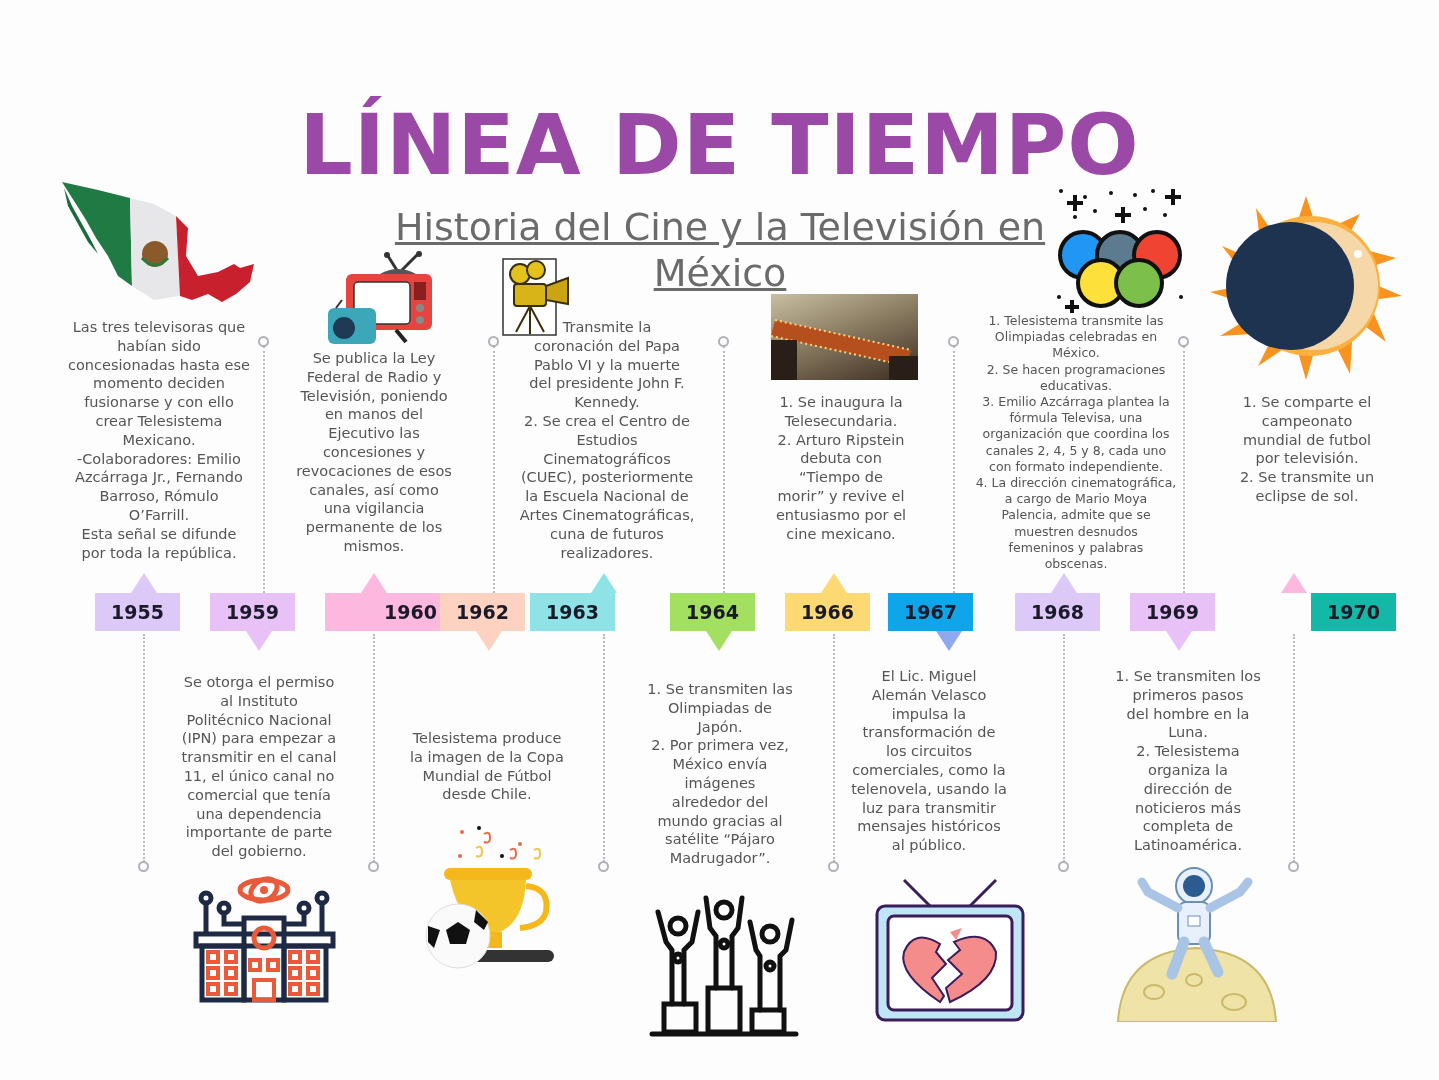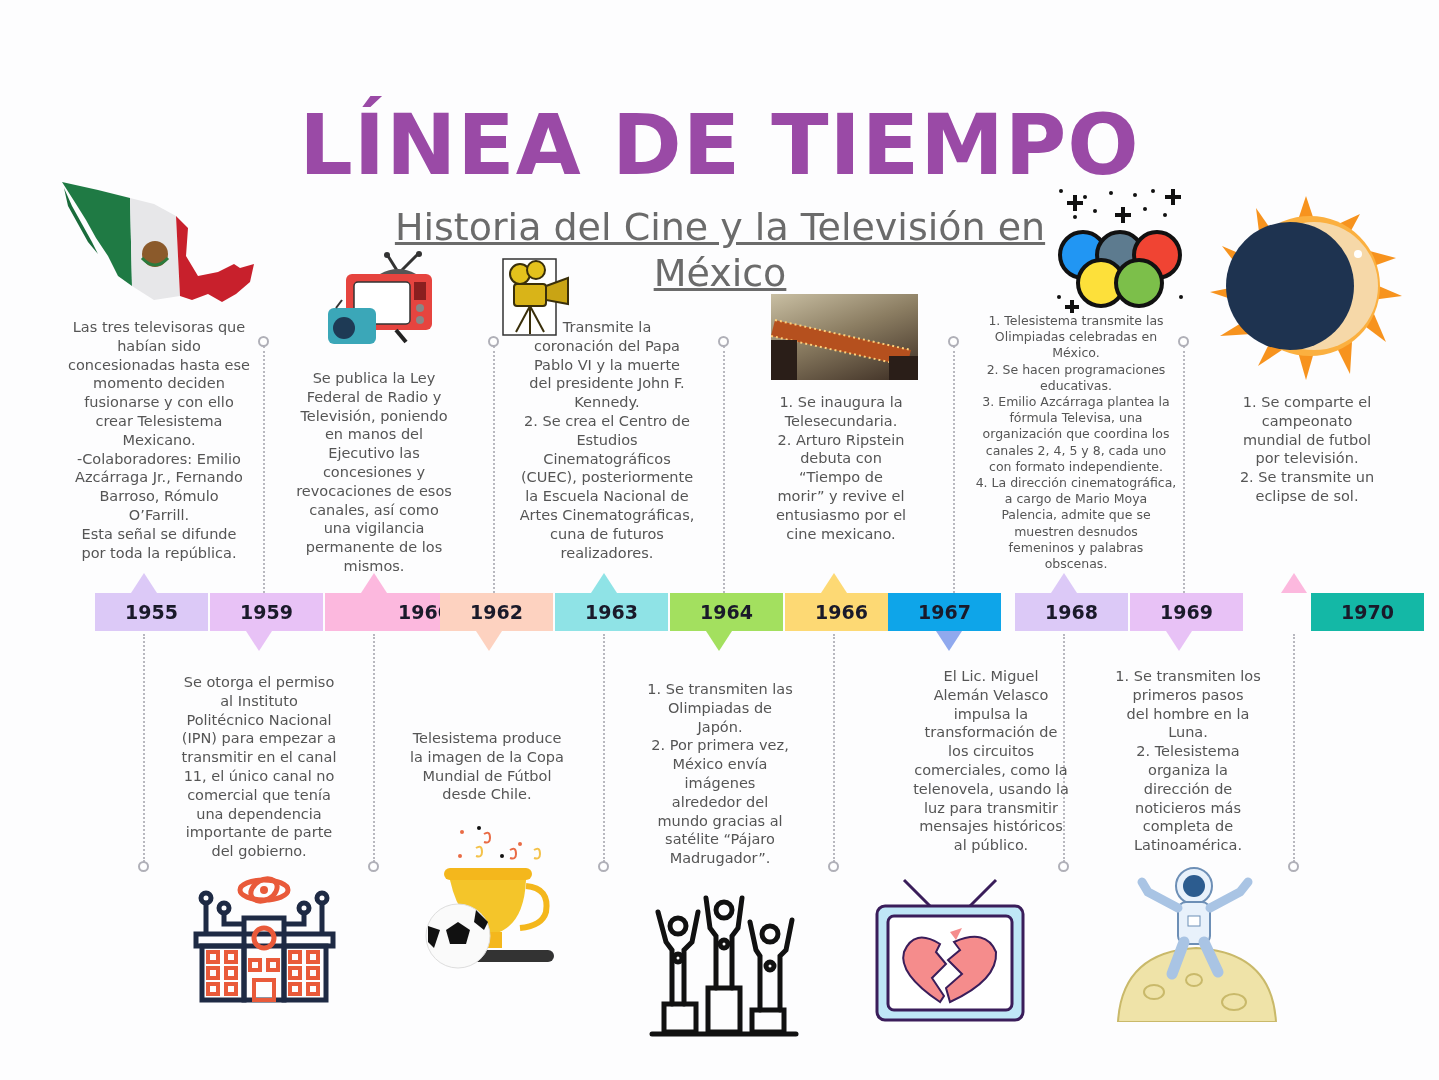--- a/index.html
+++ b/index.html
@@ -1,21 +1,21 @@
 <!DOCTYPE html>
 <html><head>
 <meta charset="utf-8">
 <style>
   html,body{margin:0;padding:0;background:#fdfdfe;}
   body{width:1439px;height:1080px;position:relative;overflow:hidden;font-family:"DejaVu Sans","Liberation Sans",sans-serif;color:#5a5a5a;}
   .title{position:absolute;left:0;width:1439px;top:96px;text-align:center;font-family:"DejaVu Sans",sans-serif;font-weight:bold;font-size:84px;color:#9a4aa6;letter-spacing:1px;}
   .subtitle{position:absolute;left:370px;width:700px;top:204px;text-align:center;font-family:"DejaVu Sans",sans-serif;font-size:38px;color:#6b6b6b;line-height:46px;font-weight:normal;text-decoration:underline;}
   .txt{position:absolute;text-align:center;font-family:"DejaVu Sans",sans-serif;font-size:14.5px;line-height:18.8px;color:#555;white-space:pre-line;}
   .txt.small{font-size:12.5px;line-height:16.2px;}
-  .box{position:absolute;top:593px;width:113px;height:38px;display:flex;align-items:center;justify-content:center;font-family:"DejaVu Sans",sans-serif;font-weight:bold;font-size:19px;color:#1a1a2a;}
+  .box{position:absolute;top:593px;width:85px;height:38px;display:flex;align-items:center;justify-content:center;font-family:"DejaVu Sans",sans-serif;font-weight:bold;font-size:19px;color:#1a1a2a;}
   .arrow-up{position:absolute;width:0;height:0;border-left:13px solid transparent;border-right:13px solid transparent;border-bottom:20px solid;top:573px;}
   .arrow-down{position:absolute;width:0;height:0;border-left:13px solid transparent;border-right:13px solid transparent;border-top:20px solid;top:631px;}
   .vline{position:absolute;width:0;border-left:2px dotted #b8b8bf;}
   .dot{position:absolute;width:7px;height:7px;border:2px solid #b0b0b8;border-radius:50%;background:#fff;}
   .icon{position:absolute;}
 </style>
 </head>
 <body>
 
 <div class="title">LÍNEA DE TIEMPO</div>
@@ -51,21 +51,21 @@
 <div class="arrow-down" style="left:246px;border-top-color:#e8c2f6;"></div>
 <div class="box" style="left:210px;background:#e8c2f6;">1959</div>
 
 <div class="arrow-up" style="left:361px;border-bottom-color:#fcb8de;"></div>
 <div class="box" style="left:325px;background:#fcb8de;padding-left:43px;">1960</div>
 
 <div class="arrow-down" style="left:476px;border-top-color:#fdd2c0;"></div>
 <div class="box" style="left:440px;background:#fdd2c0;">1962</div>
 
 <div class="arrow-up" style="left:591px;border-bottom-color:#8fe3e6;"></div>
-<div class="box" style="left:555px;background:#8fe3e6;">1963</div>
+<div class="box" style="left:530px;background:#8fe3e6;">1963</div>
 
 <div class="arrow-down" style="left:706px;border-top-color:#a3e05f;"></div>
 <div class="box" style="left:670px;background:#a3e05f;">1964</div>
 
 <div class="arrow-up" style="left:821px;border-bottom-color:#fdd974;"></div>
 <div class="box" style="left:785px;background:#fdd974;">1966</div>
 
 <div class="arrow-down" style="left:936px;border-top-color:#90a9ee;"></div>
 <div class="box" style="left:888px;background:#0ea5e9;">1967</div>
 
@@ -94,21 +94,21 @@
 <div class="txt" style="left:160px;width:198px;top:673px;">Se otorga el permiso
 al Instituto
 Politécnico Nacional
 (IPN) para empezar a
 transmitir en el canal
 11, el único canal no
 comercial que tenía
 una dependencia
 importante de parte
 del gobierno.</div>
-<div class="txt" style="left:276px;width:196px;top:349px;margin-top:20px;">Se publica la Ley
+<div class="txt" style="left:276px;width:196px;top:349px;">Se publica la Ley
 Federal de Radio y
 Televisión, poniendo
 en manos del
 Ejecutivo las
 concesiones y
 revocaciones de esos
 canales, así como
 una vigilancia
 permanente de los
 mismos.</div>
@@ -140,21 +140,21 @@
 satélite “Pájaro
 Madrugador”.</div>
 <div class="txt" style="left:752px;width:178px;top:393px;">1.   Se inaugura la
 Telesecundaria.
 2.  Arturo Ripstein
 debuta con
 “Tiempo de
 morir” y revive el
 entusiasmo por el
 cine mexicano.</div>
-<div class="txt" style="left:900px;width:182px;top:667px;">El Lic. Miguel
+<div class="txt" style="left:838px;width:182px;top:667px;">El Lic. Miguel
 Alemán Velasco
 impulsa la
 transformación de
 los circuitos
 comerciales, como la
 telenovela, usando la
 luz para transmitir
 mensajes históricos
 al público.</div>
 <div class="txt small" style="left:958px;width:236px;top:313px;">1.     Telesistema transmite las

